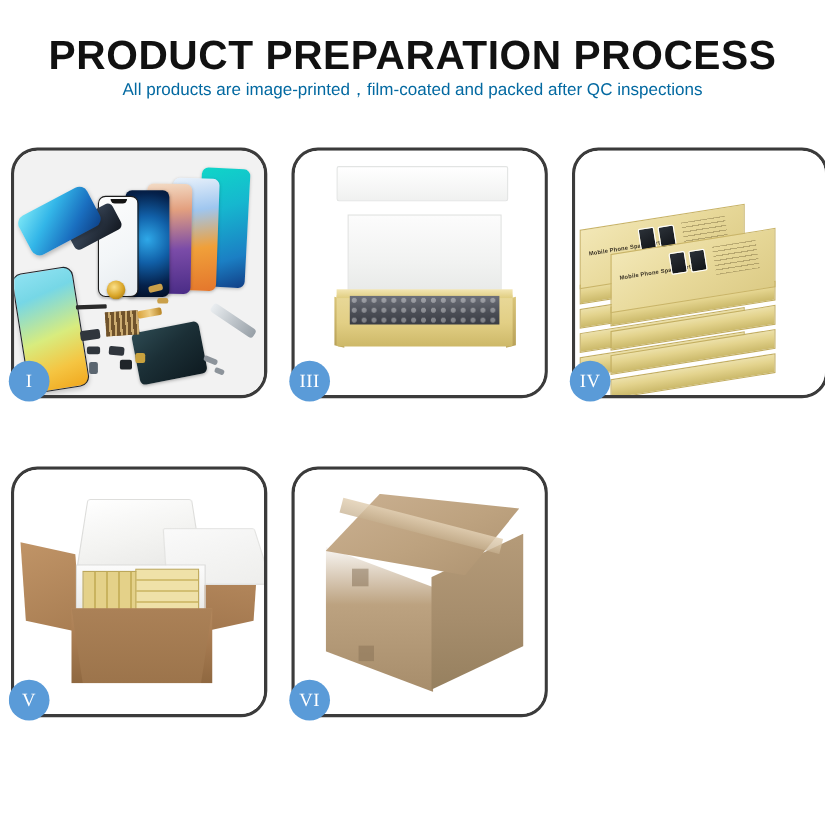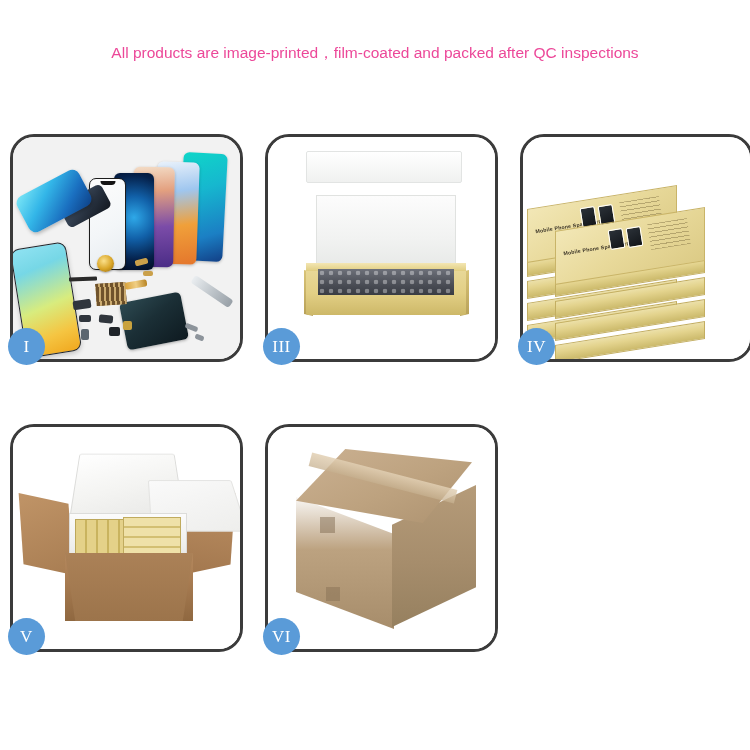--- a/index.html
+++ b/index.html
@@ -12,21 +12,21 @@
   .page { position: relative; width: 750px; height: 750px; background: #fff; }
 
   
   .header { width: 100%; padding-top: 32px; text-align: center; }
   .title {
     font-size: 37px; font-weight: 700; letter-spacing: 0.5px;
     color: #111; font-family: "Liberation Sans", sans-serif;
     line-height: 1.05; white-space: nowrap;
   }
   .subtitle {
-    margin-top: 11px; font-size: 15.5px; color: #ec4899;
+    font-size: 15.5px; color: #0369a1;
     font-family: "Liberation Sans", sans-serif; white-space: nowrap;
   }
 
   
   .grid {
     position: absolute; left: 10px; top: 134px;
     width: 730px; height: 545px;
     display: grid;
     grid-template-columns: 233px 233px 233px;
     grid-template-rows: 228px 228px;
@@ -342,20 +342,21 @@
     background: linear-gradient(160deg, rgba(225,232,238,.8), rgba(255,255,255,0));
     border-radius: 10px; z-index: -1;
   }
 </style>
 </head>
 <body>
 
 <div class="page">
 
   <div class="header">
+    <div class="title">PRODUCT PREPARATION PROCESS</div>
     <div class="subtitle">All products are image-printed，film-coated and packed after QC inspections</div>
   </div>
 
   <div class="grid">
 
     <div class="panel">
       <div class="panel-inner p1">
         <div class="scene1">
           <div class="ph back5"></div>
           <div class="ph back4"></div>

